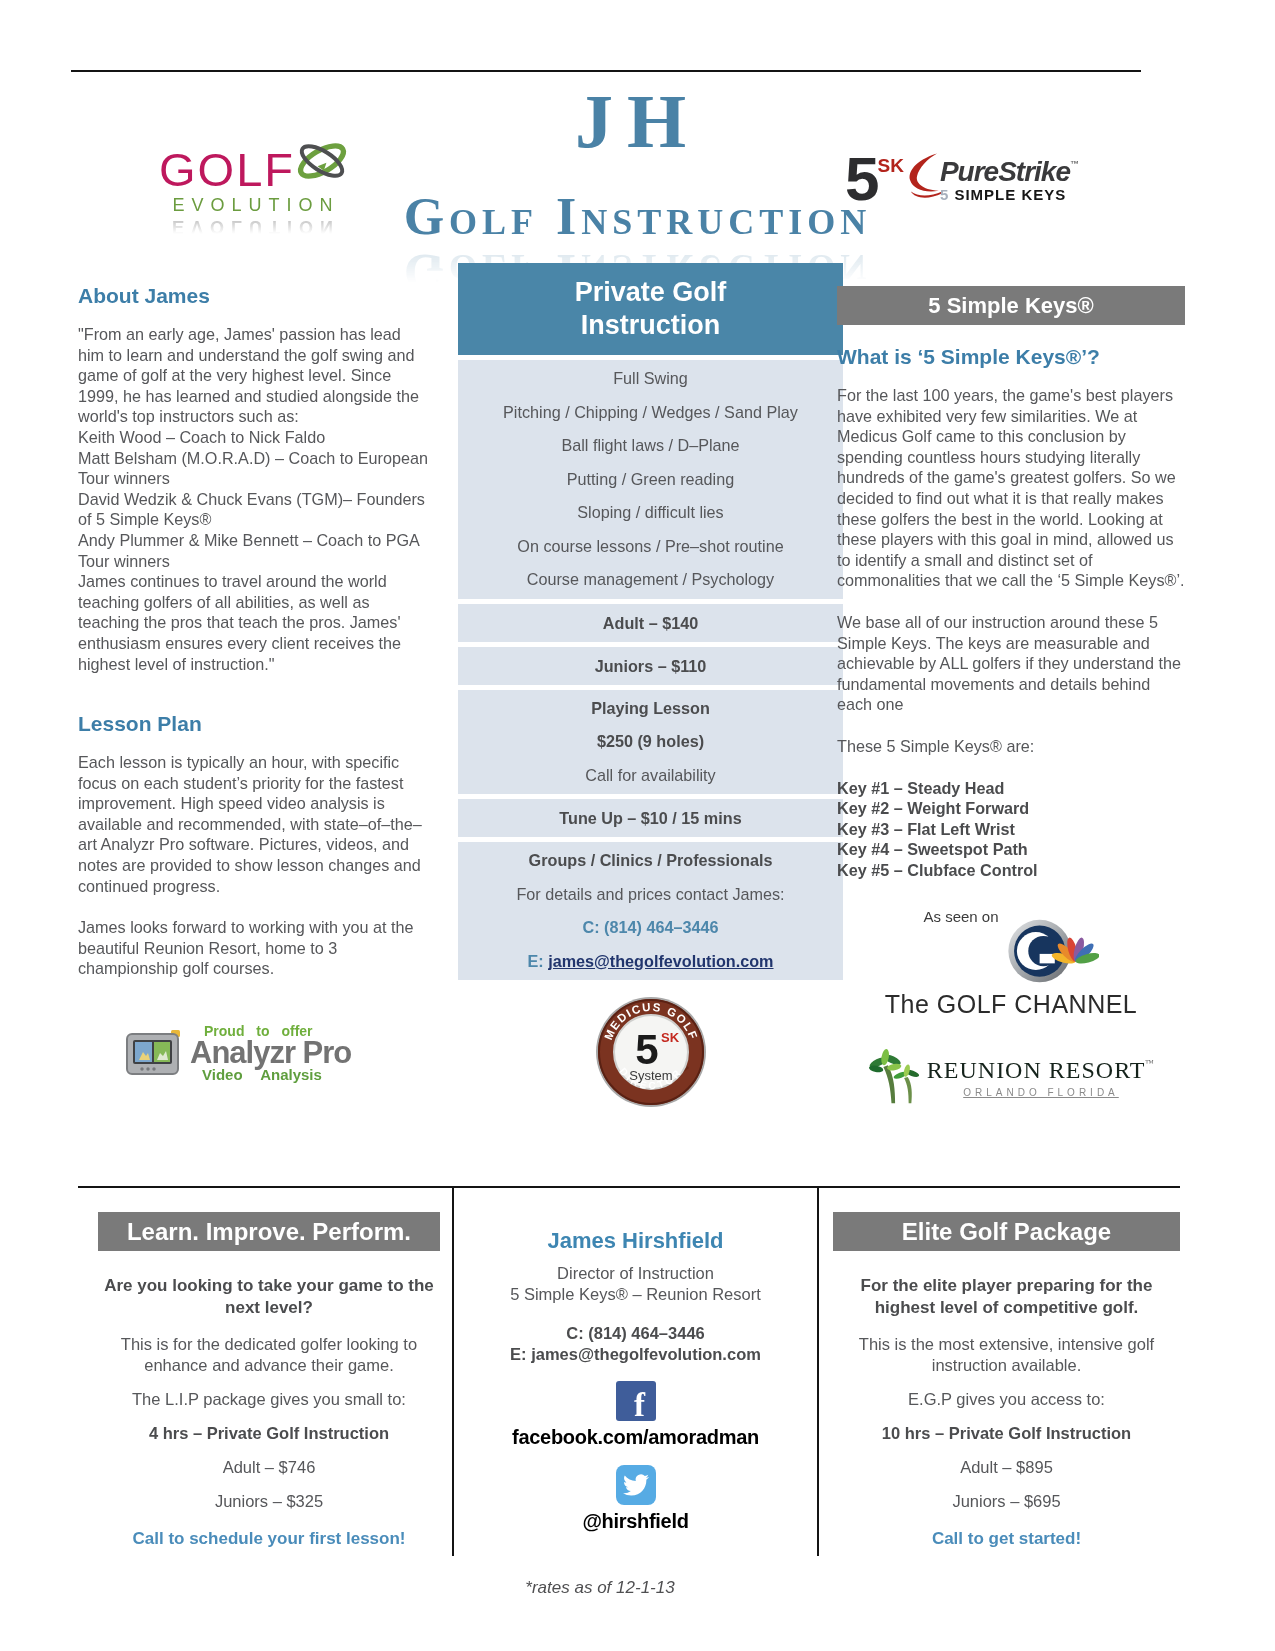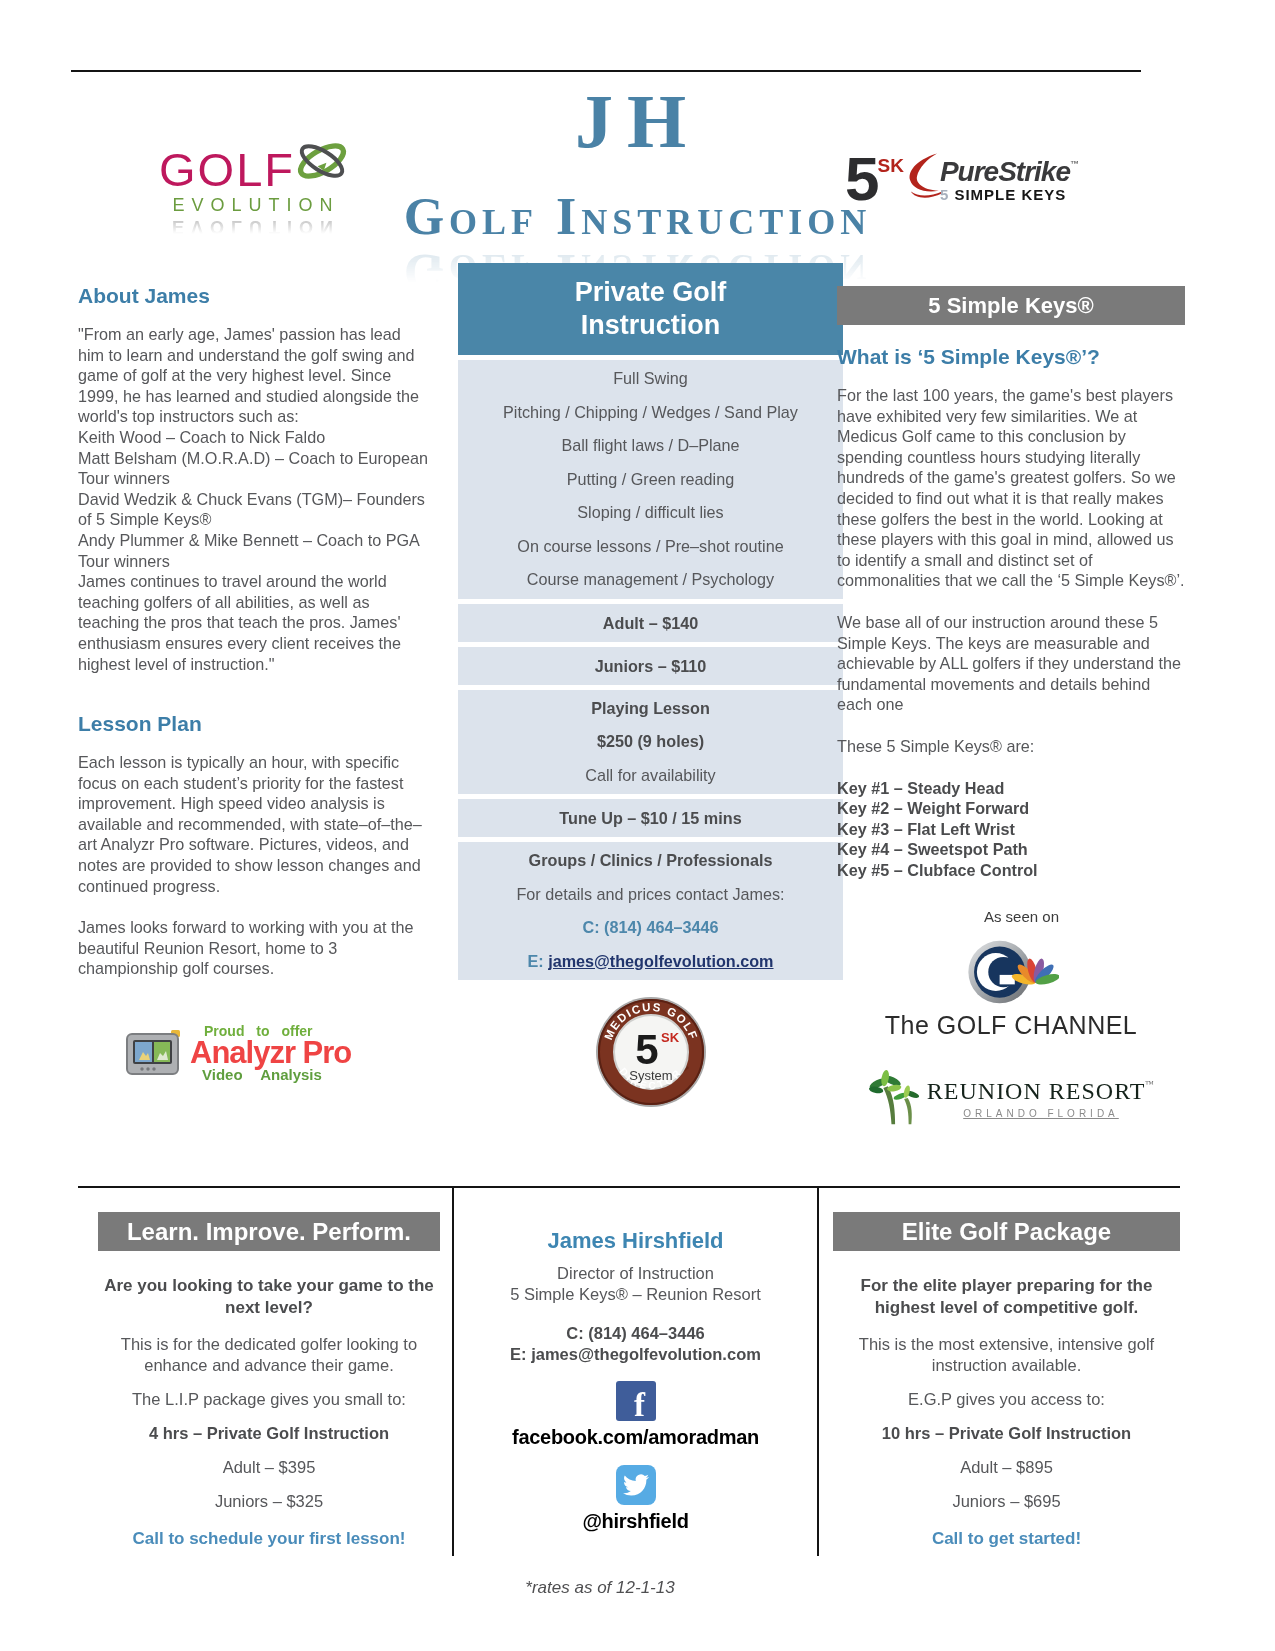--- a/index.html
+++ b/index.html
@@ -43,21 +43,21 @@
   
   .h-blue{font-size:21px;font-weight:bold;color:var(--accent-blue,#3d7ea8);margin:0 0 16px 0;}
   .body-p{font-size:16.2px;line-height:20.6px;margin:0 0 21px 0;white-space:pre-line;}
 
   
   .col-left{position:absolute;left:78px;top:284px;width:352px;}
   .col-left .h2{margin-top:38px;}
   .analyzr{margin-top:44px;margin-left:48px;display:flex;align-items:center;}
   .an-text{margin-left:8px;}
   .an-top{color:#6faf3c;font-size:14px;font-weight:600;margin-left:14px;word-spacing:8px;}
-  .an-name{font-size:31px;line-height:27px;font-weight:800;color:#ef4444;letter-spacing:-1px;}
+  .an-name{font-size:31px;line-height:27px;font-weight:800;color:#737373;letter-spacing:-1px;}
   .an-sub{color:#5f9e3e;font-size:15px;font-weight:800;margin-left:12px;word-spacing:14px;}
 
   
   .col-center{position:absolute;left:458px;top:263px;width:385px;text-align:center;}
   .c-header{background:var(--box-blue,#4a86a8);color:#fff;font-size:27px;font-weight:bold;
             line-height:33px;padding:13px 55px;}
   .c-box{background:var(--box-bg,#dce3ec);margin-top:5px;font-size:16.2px;color:#56575a;}
   .c-services{padding:2px 0;}
   .c-services > div{line-height:33.5px;}
   .c-price{font-weight:bold;color:#4b4c4e;line-height:38px;}
@@ -69,21 +69,21 @@
   a.email{color:var(--link-navy,#21356d);font-weight:bold;text-decoration:underline;cursor:pointer;}
   .badge-wrap{margin-top:16px;}
 
   
   .col-right{position:absolute;left:837px;top:286px;width:348px;}
   .r-bar{background:var(--bar-gray,#7a7a7a);color:#fff;text-align:center;
          font-size:22px;font-weight:bold;line-height:39px;}
   .col-right .h-blue{margin:20px 0 16px 0;}
   .keys{font-size:16.2px;line-height:20.6px;font-weight:bold;color:#4b4c4e;}
   .as-seen{margin-top:36px;text-align:center;}
-  .as-row{display:inline-flex;align-items:flex-end;gap:4px;flex-direction:column;}
+  .as-row{display:inline-flex;align-items:flex-start;gap:4px;}
   .as-label{font-size:15px;color:#3b3b3b;position:relative;top:-8px;}
   .gc-text{font-size:25px;color:#2b2b2b;letter-spacing:.5px;margin-top:2px;}
   .gc-the{font-weight:400;} .gc-name{font-weight:500;}
   .reunion{margin-top:30px;text-align:center;}
   .re-row{display:inline-flex;align-items:center;}
   .re-text{text-align:center;margin-left:2px;}
   .re-name{font-family:"Liberation Serif",serif;font-size:24px;color:#15231b;letter-spacing:1px;}
   .re-tm{font-size:9px;vertical-align:12px;color:#666;}
   .re-sub{font-size:10px;letter-spacing:4px;color:#8a8a8a;margin-top:3px;text-decoration:underline;}
 
@@ -312,21 +312,21 @@
   <div class="rule rule-bottom"></div>
   <div class="rule vrule vrule-1"></div>
   <div class="rule vrule vrule-2"></div>
 
   <div class="b-col b-left">
     <div class="b-bar">Learn. Improve. Perform.</div>
     <div class="b-q">Are you looking to take your game to the next level?</div>
     <div class="b-block">This is for the dedicated golfer looking to enhance and advance their game.</div>
     <div class="b-block">The L.I.P package gives you small to:</div>
     <div class="b-block bold">4 hrs – Private Golf Instruction</div>
-    <div class="b-block">Adult – $395</div>
+    <div class="b-block">Adult – $746</div>
     <div class="b-block">Juniors – $325</div>
     <div class="b-cta">Call to schedule your first lesson!</div>
   </div>
 
   <div class="b-col b-mid">
     <div class="m-name">James Hirshfield</div>
     <div class="m-line">Director of Instruction</div>
     <div class="m-line">5 Simple Keys® – Reunion Resort</div>
     <div class="m-contact">C: (814) 464–3446</div>
     <div class="m-contact" style="margin-top:0">E: james@thegolfevolution.com</div>

